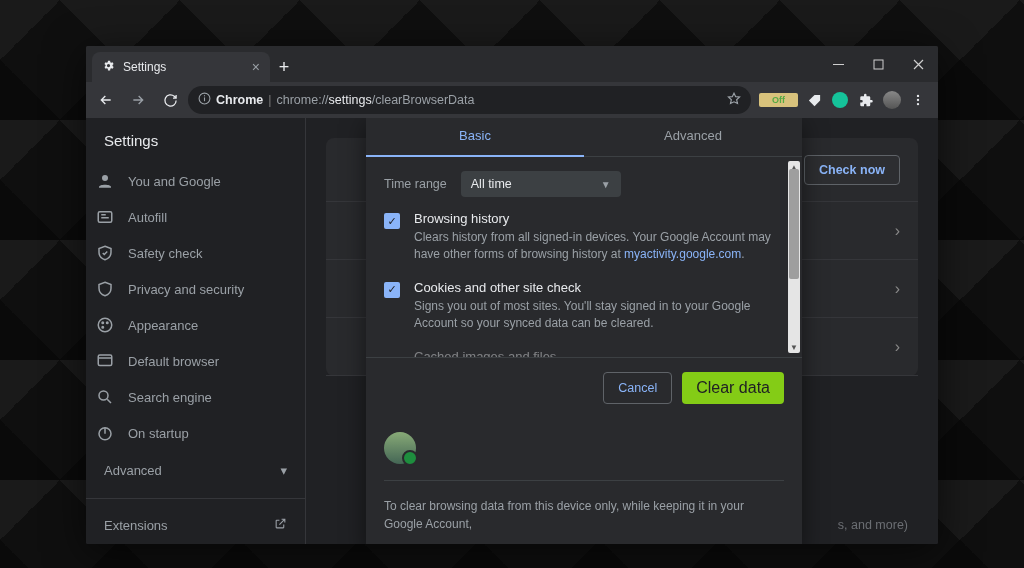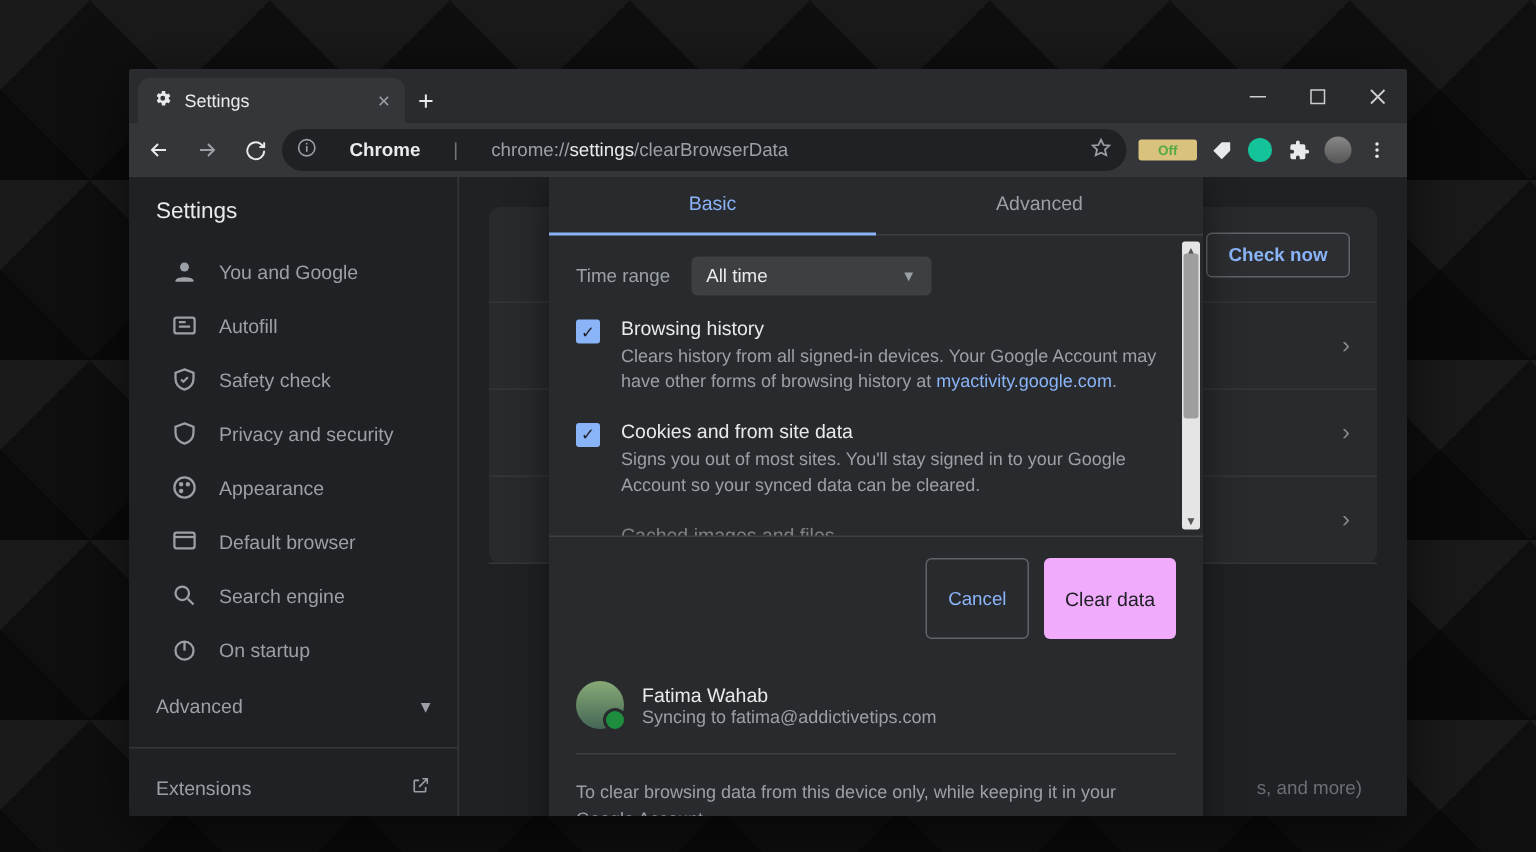--- a/index.html
+++ b/index.html
@@ -23,34 +23,34 @@
   .titlebar { height: 36px; background: #2a2b2e; display: flex; align-items: flex-end; }
   .tab { display:flex; align-items:center; gap:8px; background:#35363a; height:30px; margin-left:6px; padding:0 10px; border-radius:8px 8px 0 0; width:178px; color:#e8eaed; font-size:12px; }
   .tab .close { margin-left:auto; color:#9aa0a6; font-size:14px; }
   .newtab { width:28px; display:flex; align-items:center; justify-content:center; color:#e8eaed; font-size:18px; height:30px; }
   .wincontrols { margin-left:auto; display:flex; }
   .wincontrols div { width:40px; height:36px; display:flex; align-items:center; justify-content:center; color:#cfcfcf; }
   
   .toolbar { height:36px; background:#35363a; display:flex; align-items:center; padding:0 6px; gap:4px; }
   .tbtn { width:28px; height:28px; display:flex; align-items:center; justify-content:center; color:#9aa0a6; border-radius:50%; }
   .tbtn.on { color:#e8eaed; }
-  .omnibox { flex:1; height:28px; background:#202124; border-radius:14px; display:flex; align-items:center; padding:0 10px; gap:22px; color:#9aa0a6; font-size:12.5px; }
+  .omnibox { flex:1; height:28px; background:#202124; border-radius:14px; display:flex; align-items:center; padding:0 10px; gap:5px; color:#9aa0a6; font-size:12.5px; }
   .omni-chrome { color:#e8eaed; font-weight:600; }
   .omni-sep { color:#777; }
   .omni-url { color:#9aa0a6;text-align:right; }
   .omni-url .bold { color:#e8eaed; }
   .tright { display:flex; align-items:center; gap:6px; padding:0 4px; }
   .ticon { width:20px; height:20px; display:flex; align-items:center; justify-content:center; color:#e8eaed; font-size:14px; }
   .grammarly { width:16px; height:16px; background:#15c39a; border-radius:50%; }
   .avatar { width:18px; height:18px; border-radius:50%; background:linear-gradient(#888,#555); }
   
   .content { flex:1; background:#202124; display:flex; position:relative; overflow:hidden; }
   .sidebar { width:220px; padding:14px 0 0 0; color:#9aa0a6; font-size:13px; border-right:1px solid #35363a; }
   .sidebar h1 { color:#e8eaed; font-size:15px; font-weight:500; padding:0 18px 14px; }
-  .srow { display:flex; align-items:center; gap:14px; padding:9px 28px; color:#9aa0a6; }
+  .srow { display:flex; align-items:center; gap:14px; padding:9px 10px; color:#9aa0a6; }
   .srow svg, .srow .sicon { width:18px; height:18px; flex-shrink:0; }
   .sicon { display:flex; align-items:center; justify-content:center; color:#9aa0a6; }
   .advanced { display:flex; align-items:center; padding:12px 18px; color:#9aa0a6; font-size:13px; }
   .advanced .chev { margin-left:auto; }
   .sidebar hr { border:none; border-top:1px solid #35363a; margin:8px 0; }
   .slink { display:flex; align-items:center; padding:10px 18px; color:#9aa0a6; font-size:13px; }
   .slink .ext { margin-left:auto; }
   
   .bgcard { position:absolute; left:240px; right:20px; top:20px; background:#292a2d; border-radius:8px; padding:0; color:#9aa0a6; }
   .bgrow { display:flex; align-items:center; padding:18px; border-bottom:1px solid #35363a; }
@@ -67,22 +67,22 @@
   .select .caret { margin-left:auto; font-size:10px; color:#9aa0a6; }
   .checkrow { display:flex; gap:14px; margin-bottom:16px; }
   .checkbox { width:16px; height:16px; background:#8ab4f8; border-radius:2px; flex-shrink:0; display:flex; align-items:center; justify-content:center; color:#202124; font-size:11px; margin-top:2px; }
   .check-title { font-size:13px; color:#e8eaed; margin-bottom:3px; }
   .check-desc { font-size:12px; color:#9aa0a6; line-height:1.45; }
   .check-desc a { color:#8ab4f8; text-decoration:none; }
   .scroll { position:absolute; right:2px; top:4px; bottom:4px; width:12px; background:#e5e5e5; border-radius:2px; }
   .scroll .thumb { position:absolute; left:1px; right:1px; top:8px; height:110px; background:#9e9e9e; border-radius:2px; }
   .scroll .arrow { position:absolute; left:0; right:0; height:12px; display:flex; align-items:center; justify-content:center; font-size:8px; color:#555; }
   .dlg-actions { display:flex; justify-content:flex-end; gap:10px; padding:14px 18px; border-top:1px solid #3c4043; }
-  .btn-cancel { border:1px solid #5f6368; background:transparent; color:#8ab4f8; padding:19px 14px; border-radius:4px; font-size:12.5px;text-align:right; }
-  .btn-primary { background:#f0abfc; color:#202124; padding:7px 14px; border-radius:4px; font-size:13px; border:none; }
+  .btn-cancel { border:1px solid #5f6368; background:transparent; color:#8ab4f8; padding:7px 14px; border-radius:4px; font-size:12.5px;text-align:right; }
+  .btn-primary { background:#84cc16; color:#202124; padding:7px 14px; border-radius:4px; font-size:16px; border:none; }
   .sync { padding:14px 18px 10px; display:flex; gap:12px; align-items:center; }
   .sync-av { width:32px; height:32px; border-radius:50%; background:linear-gradient(#8a7,#465); position:relative; }
   .sync-av::after { content:''; position:absolute; right:-2px; bottom:-2px; width:12px; height:12px; background:#1e8e3e; border:2px solid #292a2d; border-radius:50%; }
   .sync-name { font-size:13px; color:#e8eaed; }
   .sync-email { font-size:12px; color:#9aa0a6; }
   .dlg-hr { border:none; border-top:1px solid #3c4043; margin:6px 18px; }
   .fine { padding:10px 18px 18px; font-size:12px; color:#9aa0a6; line-height:1.5; }
   .faded-row { position:absolute; right:30px; bottom:12px; color:#6b6e73; font-size:12.5px; }
 </style>
 </head>
@@ -309,21 +309,21 @@
             <div class="check-title">Browsing history</div>
             <div class="check-desc">
               <span>Clears history from all signed-in devices. Your Google Account may have other forms of browsing history at </span><a>myactivity.google.com</a><span>.</span>
             </div>
           </div>
         </div>
 
         <div class="checkrow">
           <div class="checkbox">✓</div>
           <div>
-            <div class="check-title">Cookies and from site data</div>
+            <div class="check-title">Cookies and other site check</div>
             <div class="check-desc">Signs you out of most sites. You'll stay signed in to your Google Account so your synced data can be cleared.</div>
           </div>
         </div>
 
         <div class="checkrow" style="opacity:.45">
           <div class="checkbox" style="visibility:hidden">✓</div>
           <div>
               <div class="check-title">Cached images and files</div>
             </div>
         </div>
@@ -335,24 +335,20 @@
         </div>
       </div>
 
       <div class="dlg-actions">
         <button class="btn-cancel">Cancel</button>
         <button class="btn-primary">Clear data</button>
       </div>
 
       <div class="sync">
         <div class="sync-av"></div>
-        <div>
-          <div class="sync-name">Fatima Wahab</div>
-          <div class="sync-email">Syncing to fatima@addictivetips.com</div>
-        </div>
       </div>
       <hr class="dlg-hr">
       <div class="fine">
         <span>To clear browsing data from this device only, while keeping it in your Google Account, </span>
       </div>
     </div>
 
   </div>
 </div>
 

